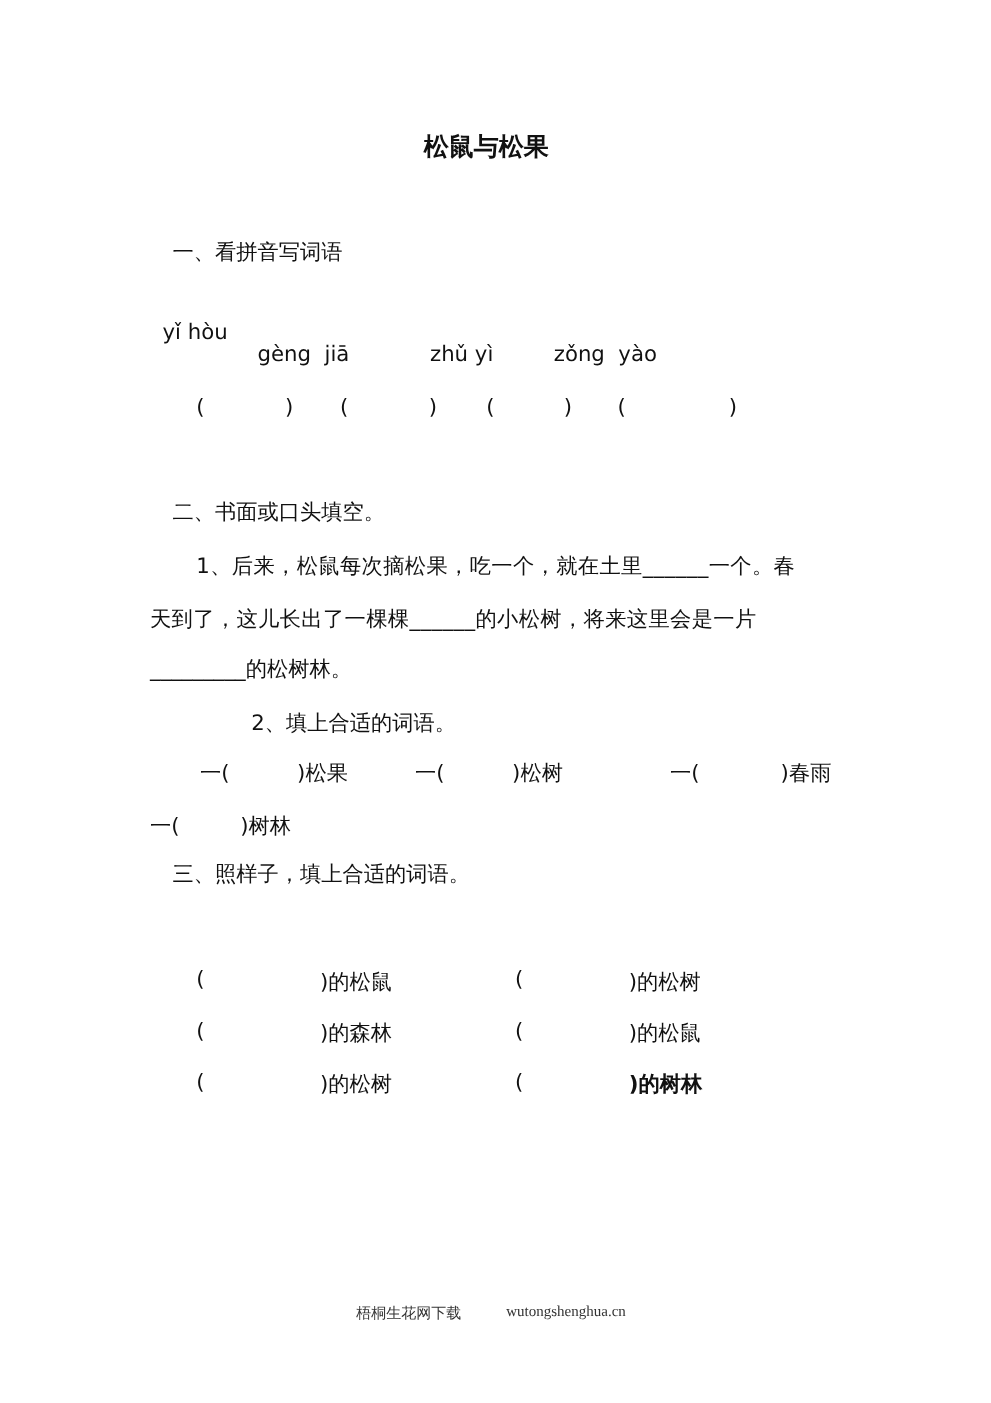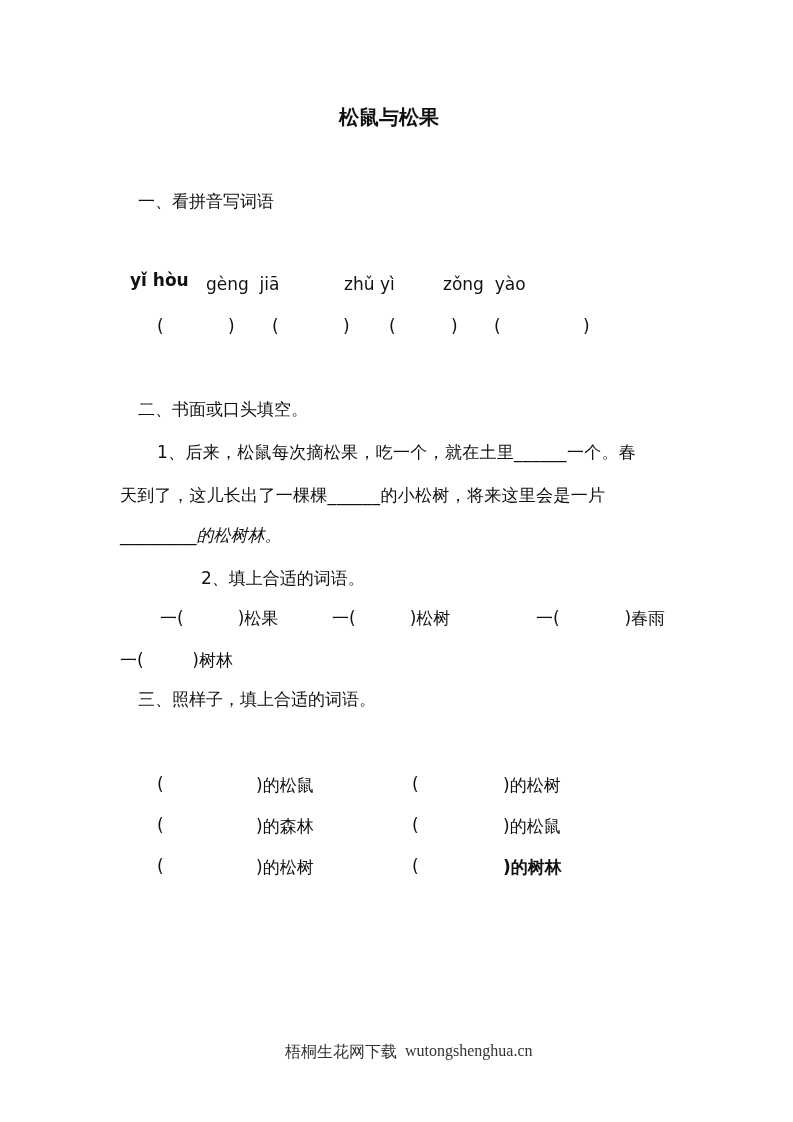--- a/index.html
+++ b/index.html
@@ -3,47 +3,47 @@
 <meta charset="utf-8">
 <style>
   html, body { margin:0; padding:0; background:#ffffff; }
   body { width:793px; height:1122px; position:relative; overflow:hidden;
          font-family:"DejaVu Sans","Liberation Sans",sans-serif; color:#111; }
   .abs { position:absolute; white-space:pre; }
   .title { left:0; width:778px; top:104px; text-align:center; font-size:20px; font-weight:bold; }
   .h { font-size:17px; }
   .t { font-size:17px; }
   .py { font-size:17px; }
-  .footer { font-family:"Liberation Serif","DejaVu Serif",serif; font-size:16px; color:#333; }
+  .footer { font-family:"Liberation Serif","DejaVu Serif",serif; font-size:12px; color:#333; }
 </style>
 </head>
 <body>
 
 <div class="abs title">松鼠与松果</div>
 
 <div class="abs h" style="left:138px;top:190px;">一、看拼音写词语</div>
 
-<div class="abs py" style="left:130px;top:270px;font-weight:bold;">yǐ hòu</div>
+<div class="abs py" style="left:130px;top:256px;">yǐ hòu</div>
 <div class="abs py" style="left:206px;top:274px;">gèng  jiā</div>
 <div class="abs py" style="left:344px;top:274px;">zhǔ yì</div>
 <div class="abs py" style="left:443px;top:274px;">zǒng  yào</div>
 
 <div class="abs t" style="left:157px;top:316px;">(</div>
 <div class="abs t" style="left:228px;top:316px;">)</div>
 <div class="abs t" style="left:272px;top:316px;">(</div>
 <div class="abs t" style="left:343px;top:316px;">)</div>
 <div class="abs t" style="left:389px;top:316px;">(</div>
 <div class="abs t" style="left:451px;top:316px;">)</div>
 <div class="abs t" style="left:494px;top:316px;">(</div>
 <div class="abs t" style="left:583px;top:316px;">)</div>
 
 <div class="abs h" style="left:138px;top:398px;">二、书面或口头填空。</div>
 <div class="abs t" style="left:157px;top:441px;letter-spacing:0.3px;">1、后来，松鼠每次摘松果，吃一个，就在土里______一个。春</div>
 <div class="abs t" style="left:120px;top:484px;letter-spacing:0.3px;">天到了，这儿长出了一棵棵______的小松树，将来这里会是一片</div>
-<div class="abs t" style="left:120px;top:524px;font-style:italic;">_________的松树林。</div>
+<div class="abs t" style="left:120px;top:524px;">_________的松树林。</div>
 
 <div class="abs t" style="left:157px;top:567px;margin-left:44px;">2、填上合适的词语。</div>
 <div class="abs t" style="left:160px;top:607px;">一(          )松果</div>
 <div class="abs t" style="left:332px;top:607px;">一(          )松树</div>
 <div class="abs t" style="left:536px;top:607px;">一(            )春雨</div>
 <div class="abs t" style="left:120px;top:649px;">一(         )树林</div>
 
 <div class="abs h" style="left:138px;top:688px;">三、照样子，填上合适的词语。</div>
 
 <div class="abs t" style="left:157px;top:774px;">(</div>

